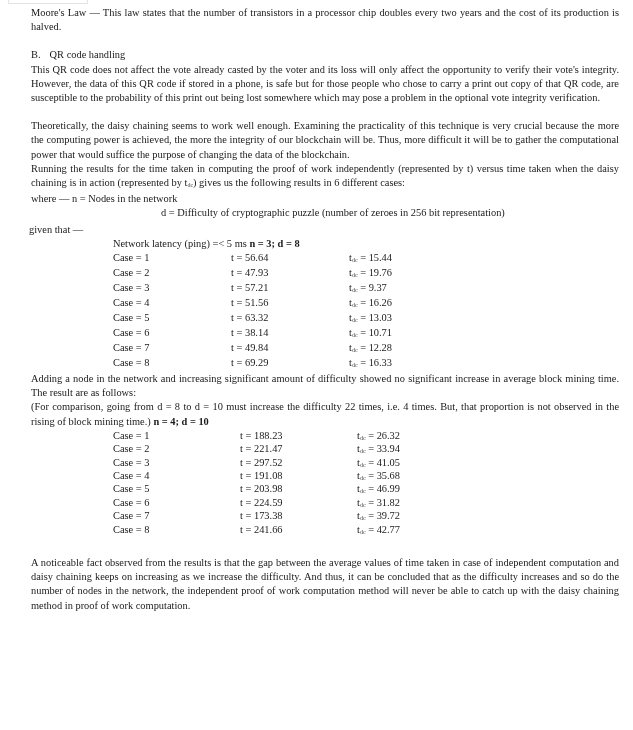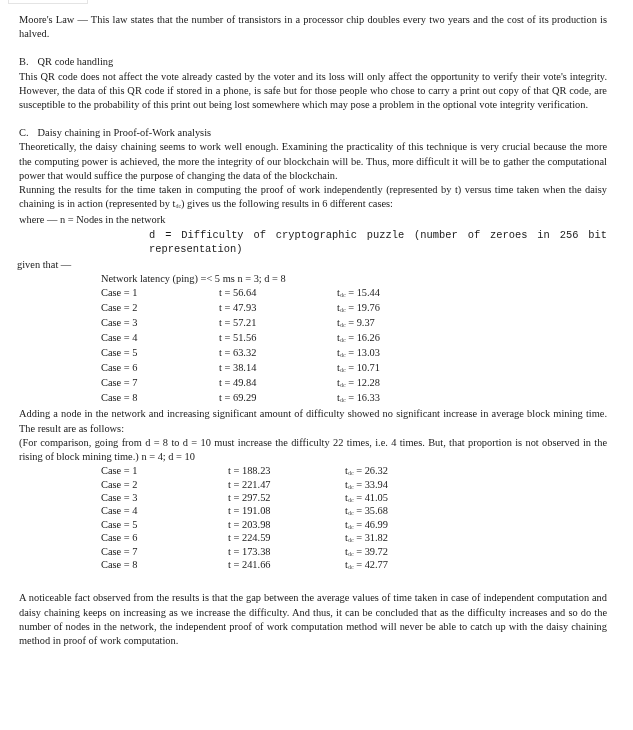--- a/index.html
+++ b/index.html
@@ -5,65 +5,61 @@
   html, body { margin: 0; padding: 0; background: #ffffff; }
   body {
     width: 633px; height: 730px; overflow: hidden; position: relative;
     font-family: "Liberation Serif", "DejaVu Serif", serif;
     font-size: 10.4px; color: #1a1a1a; line-height: 14.2px;
   }
   .corner-box {
     position: absolute; left: 8px; top: -2px; width: 78px; height: 5px;
     border: 1px solid #e4e4e4; border-top: none; background: #fff;
   }
-  .page { position: absolute; left: 19px; top: 6px; width: 588px; margin-top: 7px; }
+  .page { position: absolute; left: 31px; top: 6px; width: 588px; }
   p { margin: 0; text-align: justify; }
   .it { font-style: italic; }
   .gap { height: 14px; }
   .heading { margin: 0; }
   .heading .num { display: inline-block; width: 16px; }
   .heading .title { text-decoration: none; }
   sub.dc { font-size: 6px; vertical-align: -1px; color: #444; }
   .where-line { margin: 0; }
-  .indent-d { padding-left: 130px; font-family: Liberation Mono, monospace; }
+  .indent-d { padding-left: 130px; }
   .given { margin-top: 2px; }
   .table { margin-left: 82px; }
   .t-head { margin: 0; }
   .t-row { display: flex; height: 15px; align-items: flex-start; }
   .c1 { width: 118px; }
   .c2 { width: 118px; }
   .c3 { width: 120px; }
   .table2 .c1 { width: 127px; }
   .table2 .c2 { width: 117px; }
   .table2 .t-row { height: 13.4px; }
-  b { font-weight: normal; }
+  b { font-weight: bold; }
 </style>
 </head>
 <body>
 
 <div class="corner-box"></div>
 
 <div class="page">
 
   <p>Moore's Law — This law states that the number of transistors in a processor chip doubles every two years and the cost of its production is halved.</p>
 
   <div class="gap"></div>
 
   <p class="heading">
     <span class="num">B.</span>
     <span class="title">QR code handling</span>
   </p>
   <p>This QR code does not affect the vote already casted by the voter and its loss will only affect the opportunity to verify their vote's integrity. However, the data of this QR code if stored in a phone, is safe but for those people who chose to carry a print out copy of that QR code, are susceptible to the probability of this print out being lost somewhere which may pose a problem in the optional vote integrity verification.</p>
 
   <div class="gap"></div>
 
-  <p class="heading">
-    <span class="num">C.</span>
-    <span class="title">Daisy chaining in Proof-of-Work analysis</span>
-  </p>
   <p>Theoretically, the daisy chaining seems to work well enough. Examining the practicality of this technique is very crucial because the more the computing power is achieved, the more the integrity of our blockchain will be. Thus, more difficult it will be to gather the computational power that would suffice the purpose of changing the data of the blockchain.</p>
   <p><span>Running the results for the time taken in computing the proof of work independently (represented by t)  versus time taken when the daisy chaining is in action (represented by t</span><sub class="dc">dc</sub><span>) gives us the following results in 6 different cases:</span></p>
   <p class="where-line">where — n = Nodes in the network</p>
   <p class="where-line indent-d">d = Difficulty of cryptographic puzzle (number of zeroes in 256 bit representation)</p>
   <p class="given" style="margin-left:-2px">given that —</p>
 
   <div class="table table1">
     <p class="t-head"><span>Network latency (ping) =&lt; 5 ms </span><b>n = 3; d = 8</b></p>
     <div id="t1rows">
         <div class="t-row">

